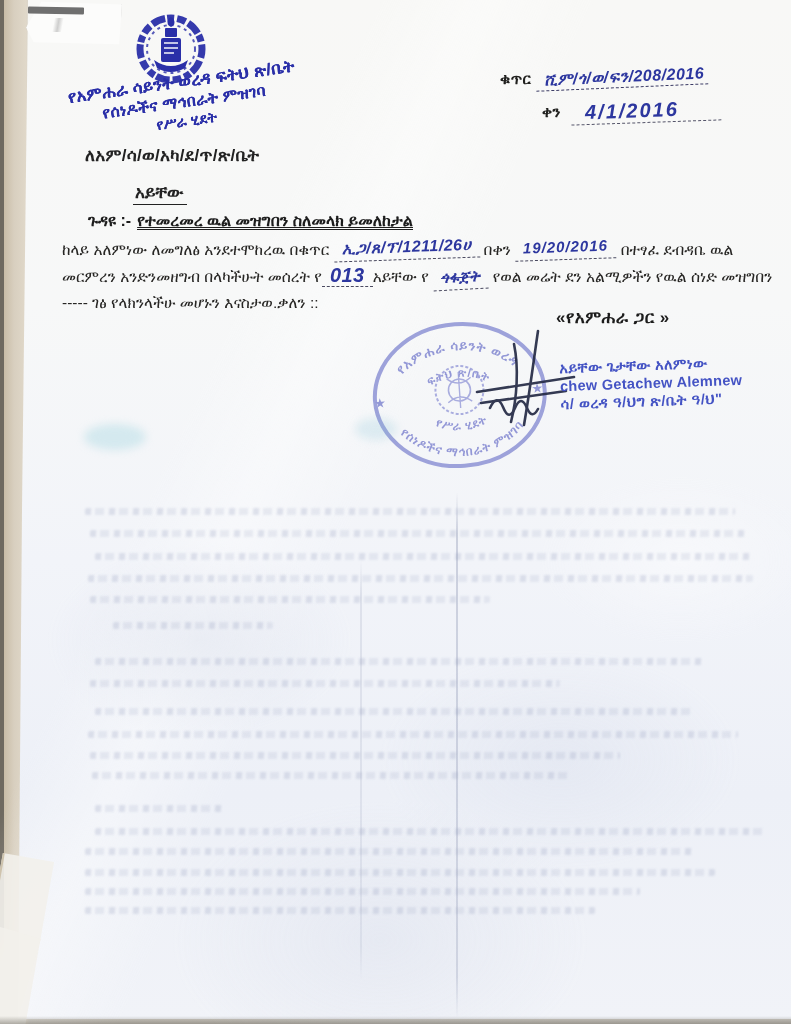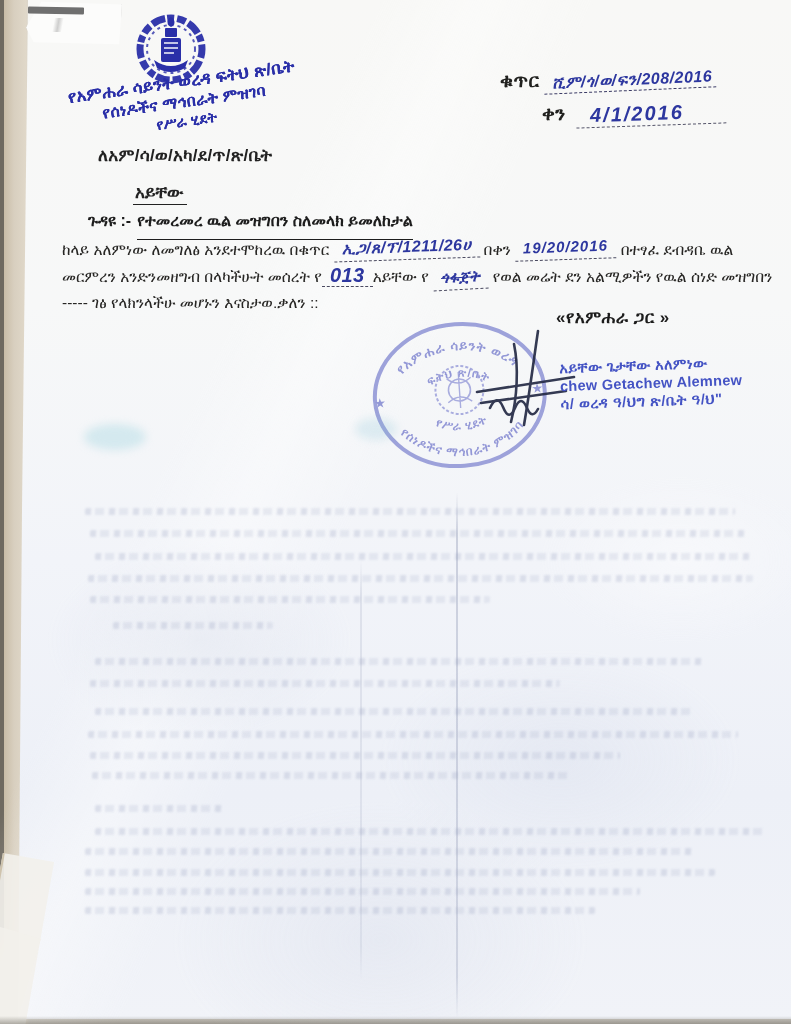--- a/index.html
+++ b/index.html
@@ -46,34 +46,34 @@
     position:absolute; left:34px; top:72px; width:300px; text-align:center;
     color:#2a2fa8; font-weight:bold; transform:rotate(-8deg); letter-spacing:.4px;
     text-shadow:0 0 .4px #2a2fa8;
   }
   .lh-text .l1 { font-size:16.5px; }
   .lh-text .l2 { font-size:15.5px; margin-top:2px; }
   .lh-text .l3 { font-size:14px; margin-top:2px; }
   
   .refblock { position:absolute; left:500px; top:70px; width:285px; color:#21211f; }
   .refrow { white-space:nowrap; }
-  .reflabel { font-size:19px; font-weight:600; letter-spacing:.5px;text-align:right; }
+  .reflabel { font-size:15px; font-weight:600; letter-spacing:.5px;text-align:right; }
   .hw { color:#2d379f; font-style:italic; font-weight:600; }
   .ref-num { display:inline-block; font-size:16px; letter-spacing:.5px; transform:rotate(-2.5deg) translateY(-2px);
     border-bottom:1.6px dashed #3c3c66; padding:0 4px 1px 8px; }
   .ref-date { display:inline-block; font-size:20px; letter-spacing:2px; transform:rotate(-2deg);
     border-bottom:1.6px dashed #55556a; padding:0 42px 0 14px; margin-left:6px; }
   .refrow2 { margin-top:9px; margin-left:42px; }
   
-  .to-line   { position:absolute; left:98px;  top:146px; font-size:17px; font-weight:600; color:#222; letter-spacing:.3px; }
+  .to-line   { position:absolute; left:85px;  top:146px; font-size:17px; font-weight:600; color:#222; letter-spacing:.3px; }
   .city-line { position:absolute; left:133px; top:183px; font-size:17px; font-weight:600; color:#222;
                border-bottom:1.6px solid #222; padding:0 4px 1px 2px; }
   .subject   { position:absolute; left:88px; top:212px; font-size:16px; color:#1d1d1d; }
   .subject .s-label { font-weight:600; margin-right:6px; }
-  .subject .s-text { font-weight:bold; border-bottom:1.7px solid #1d1d1d; padding-bottom:10px; }
+  .subject .s-text { font-weight:bold; border-bottom:1.7px solid #1d1d1d; padding-bottom:0;text-decoration:underline; }
   .bodytext { position:absolute; left:62px; top:237px; width:718px; font-size:15.5px; line-height:25px; color:#272624; }
   .bodytext .bhw { border-bottom:1.4px dashed #4a4a60; padding:0 8px 0 8px; white-space:nowrap; }
   .bodytext .bhw1 { display:inline-block; font-size:16px; transform:rotate(-2deg) translateY(-3px); letter-spacing:.5px; }
   .bodytext .bhw2 { display:inline-block; font-size:15px; transform:rotate(-2deg) translateY(-3px); letter-spacing:1px; }
   .bodytext .bhw3 { font-size:20px; letter-spacing:.5px; }
   .bodytext .bhw4 { display:inline-block; font-size:15px; transform:rotate(-3deg); letter-spacing:.5px; text-decoration:line-through; }
   .closing { position:absolute; left:556px; top:308px; font-size:17px; font-weight:600; color:#1c1c1c; letter-spacing:.5px; }
   
   .stamp { position:absolute; left:364px; top:314px; transform:rotate(-4deg); opacity:.92; }
   .sig   { position:absolute; left:474px; top:328px; }

